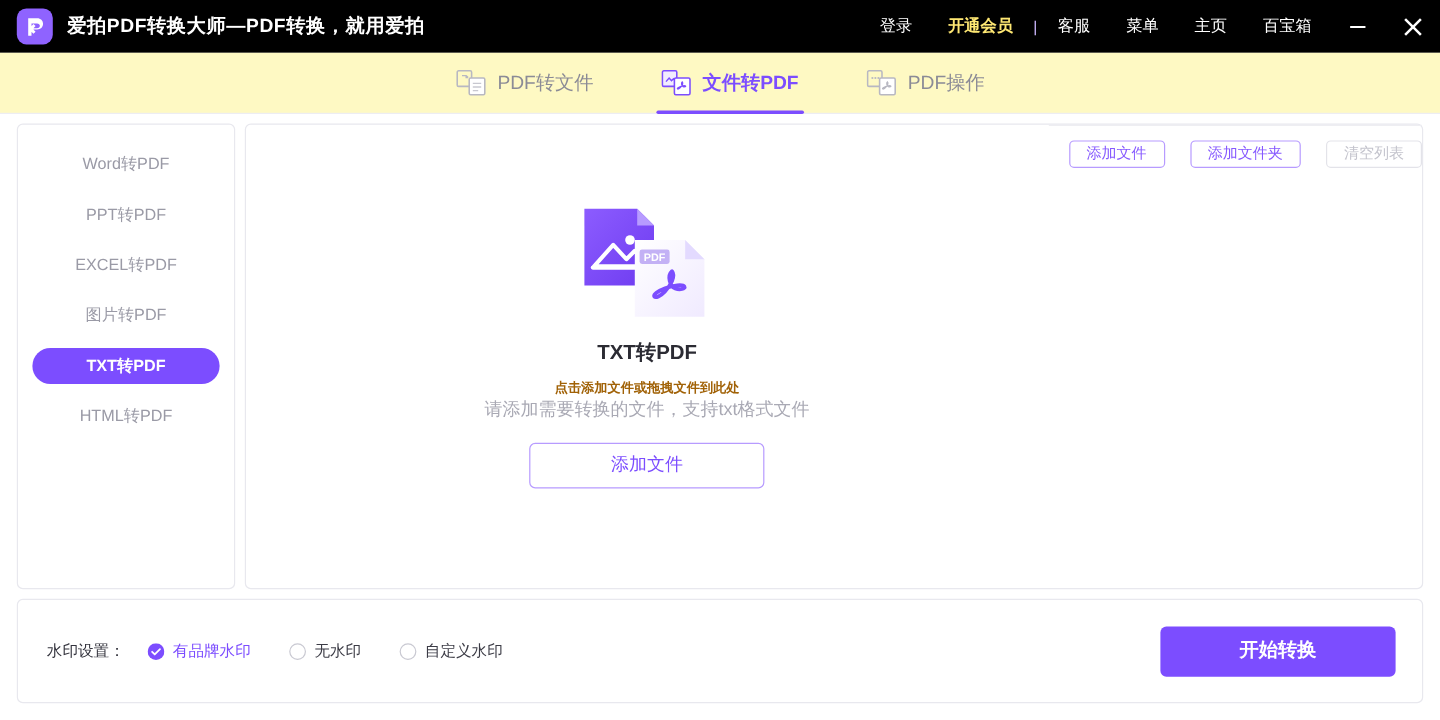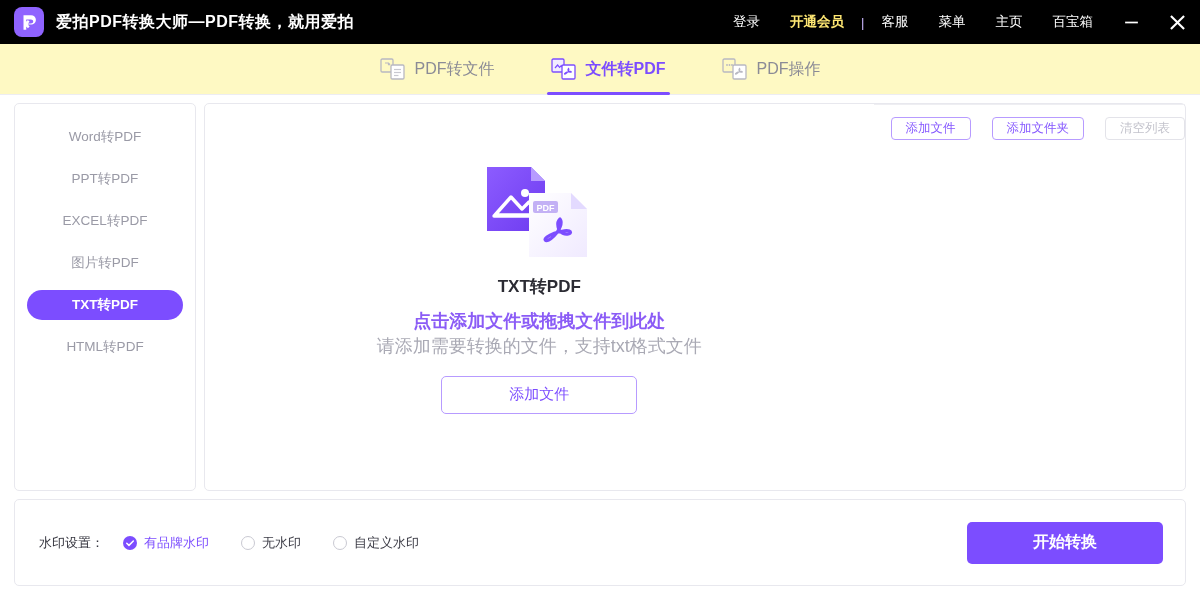--- a/index.html
+++ b/index.html
@@ -79,22 +79,22 @@
   .mainpanel {
     flex:1; border:1px solid #e8e8ee; border-radius:5px; background:#fff;
     position:relative; display:flex; flex-direction:row;
   }
   .drop-area {
     flex:1; display:flex; flex-direction:column;
     align-items:center; justify-content:center; padding-bottom:18px;
   }
   .illus { width:124px; height:98px; margin-bottom:14px; }
   .drop-title { font-size:17px; font-weight:bold; color:#2b2b33; margin-bottom:11px; }
-  .drop-sub1 { font-size:18px; font-weight:bold; color:#8b5cf6; margin-bottom:1px; }
-  .drop-sub2 { font-size:18px; color:#a9a9b4; margin-bottom:18px; }
+  .drop-sub1 { font-size:11px; font-weight:bold; color:#a16207; margin-bottom:1px; }
+  .drop-sub2 { font-size:15px; color:#a9a9b4; margin-bottom:18px; }
   .btn-add-main {
     width:196px; height:38px; border:1px solid #b79bff; border-radius:5px;
     background:#fff; color:#7c4dff; font-size:15px;
     display:flex; align-items:center; justify-content:center; cursor:pointer;
     font-family:inherit;
   }
   .mainfooter {
     height:48px; border-top:1px solid #eeeef2; display:flex; align-items:center;
     padding-left:17px; gap:21px;
   }

